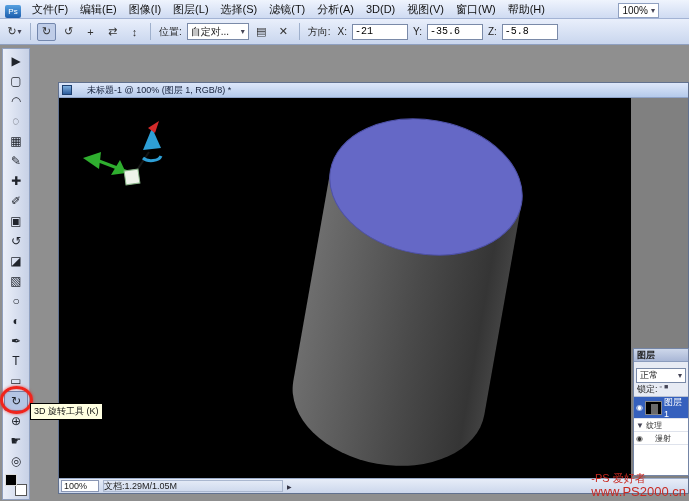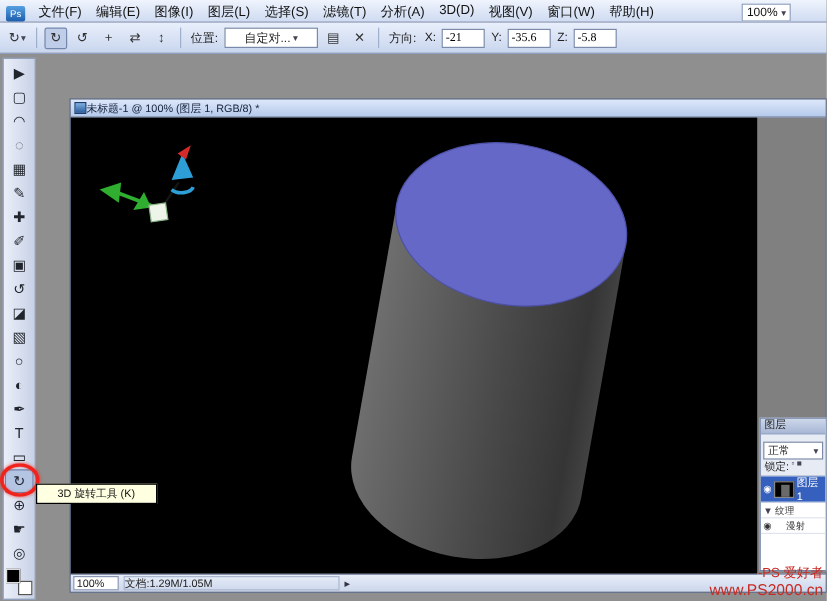--- a/index.html
+++ b/index.html
@@ -21,75 +21,75 @@
   
   .optionsbar{position:absolute;left:0;top:19px;width:689px;height:26px;
     background:linear-gradient(#e9effb,#c9d6ee);border-bottom:1px solid #8fa0c0;
     display:flex;align-items:center;gap:3px;padding:0 5px;font-size:10px;color:#222;z-index:3}
   .ob-btn{height:18px;min-width:19px;border:1px solid transparent;border-radius:2px;
     display:flex;align-items:center;justify-content:center;font-size:11px;color:#333;gap:1px}
   .ob-btn.pressed{border:1px solid #7387ad;background:#bfcde8}
   .ob-sep{width:1px;height:17px;background:#9fb0cc;margin:0 3px}
   .ob-label{white-space:nowrap;margin:0 2px}
   .ob-select{height:17px;min-width:62px;background:#fff;border:1px solid #7a8aa8;
-    display:flex;align-items:center;justify-content:space-between;padding:0 16px;gap:2px;white-space:nowrap}
-  .ob-input{width:36px;height:16px;border:1px solid #7a8aa8;font-size:10px;padding:0 2px;
-    font-family:Liberation Serif, serif}
+    display:flex;align-items:center;justify-content:space-between;padding:0 3px;gap:2px;white-space:nowrap}
+  .ob-input{width:56px;height:16px;border:1px solid #7a8aa8;font-size:10px;padding:0 2px;
+    font-family:Liberation Mono, monospace}
 
   
   .toolbar{position:absolute;left:2px;top:48px;width:28px;height:452px;z-index:2;
     background:linear-gradient(90deg,#ebeff9,#c7d1e6);border:1px solid #90a0bf;
     display:flex;flex-direction:column;align-items:center;padding-top:2px}
   .tool{width:24px;height:20px;display:flex;align-items:center;justify-content:center;
     font-size:12px;color:#20242c}
   .tool.selected{background:#b4c5e4;border:1px solid #7084ab;border-radius:2px}
   .swatches{position:relative;width:22px;height:22px;margin-top:3px}
   .bg-swatch{position:absolute;right:0;bottom:0;width:12px;height:12px;background:#fff;border:1px solid #555}
   .fg-swatch{position:absolute;left:0;top:0;width:12px;height:12px;background:#000;border:1px solid #ddd}
 
   
   .docwin{position:absolute;left:58px;top:82px;width:631px;height:412px;
     background:#808080;border:1px solid #61718f;z-index:1}
   .doc-titlebar{height:15px;background:linear-gradient(#dde7fa,#b5caeb);border-bottom:1px solid #8fa3c8;
-    display:flex;align-items:center;gap:0;padding:0 3px;font-size:9px;color:#15203a;white-space:nowrap}
+    display:flex;align-items:center;gap:15px;padding:0 3px;font-size:9px;color:#15203a;white-space:nowrap}
   .doc-icon{width:10px;height:10px;background:linear-gradient(#7fb0e0,#2c5c9c);border:1px solid #1d3f70}
   .canvas{position:absolute;left:0;top:15px;width:572px;height:381px;background:#000}
   .doc-status{position:absolute;left:0;bottom:0;width:629px;height:15px;
     background:linear-gradient(#e7edf8,#ccd7ec);border-top:1px solid #9aabc8;
     display:flex;align-items:center;gap:4px;padding:0 2px;font-size:9px;color:#222}
   .status-zoom{width:38px;height:12px;background:#fff;border:1px solid #8a97b4;padding:0 2px;
     display:flex;align-items:center}
   .status-docfield{height:12px;min-width:180px;border:1px solid #aab7cf;display:flex;align-items:center;padding:0 0}
   .flyout{font-size:6px;color:#334}
 
   
   .layers-panel{position:absolute;left:633px;top:348px;width:56px;height:128px;z-index:4;
     background:#e7ebf4;border:1px solid #7485a6;overflow:hidden;font-size:9px;color:#222}
   .lp-header{height:13px;background:linear-gradient(#cdd7ea,#a9b7d6);border-bottom:1px solid #8b9cbd;
-    display:flex;align-items:flex-end;padding:0 3px;font-weight:normal;font-size:9px}
+    display:flex;align-items:center;padding:0 3px;font-weight:bold;font-size:9px}
   .lp-blendrow{height:21px;display:flex;align-items:flex-end;padding:0 2px}
   .lp-select{height:15px;width:50px;background:#fff;border:1px solid #7a8aa8;
     display:flex;align-items:center;justify-content:space-between;padding:0 3px}
   .lp-lockrow{height:14px;display:flex;align-items:flex-start;gap:2px;padding:0 3px;border-bottom:1px solid #b9c2d4}
   .lock-ic{font-size:7px;color:#445}
   .lp-list{background:#fff;height:80px}
   .lp-row{display:flex;align-items:center;gap:2px;padding:0 2px;border-bottom:1px solid #dfe3ec}
   .lp-row.selected{height:22px;background:#3560bd;color:#fff}
   .lp-row.small{height:13px;font-size:8px;color:#333}
   .eye{font-size:8px}
   .lp-thumb{width:17px;height:14px;background:#000;border:1px solid #888;position:relative;flex:none}
   .lp-thumb::after{content:"";position:absolute;left:5px;top:2px;width:7px;height:10px;background:#6a6a6a}
   .indent{width:8px;flex:none}
 
   
   .red-circle{position:absolute;left:0;top:386px;width:33px;height:28px;border:3px solid #f0241c;
     border-radius:50%;z-index:6;box-shadow:0 0 3px rgba(240,36,28,.8), inset 0 0 2px rgba(240,36,28,.6)}
   .tooltip{position:absolute;left:30px;top:403px;background:#ffffe1;border:1px solid #000;
-    font-size:9px;color:#111;padding:1px 17px;white-space:nowrap;z-index:7}
-  .watermark{position:absolute;right:3px;bottom:1px;text-align:right;z-index:8;line-height:1.15}
+    font-size:9px;color:#111;padding:1px 3px;white-space:nowrap;z-index:7}
+  .watermark{position:absolute;right:3px;bottom:1px;z-index:8;line-height:1.15}
   .wm1{font-size:11px;color:#c92a22}
   .wm2{font-size:13px;color:#c92a22;font-weight:normal}
 </style>
 </head>
 <body>
 
 <div class="app">
 
   <div class="menubar">
     <div class="app-logo">Ps</div>

